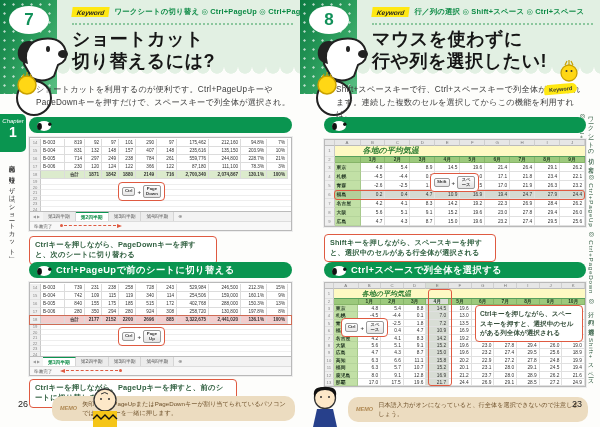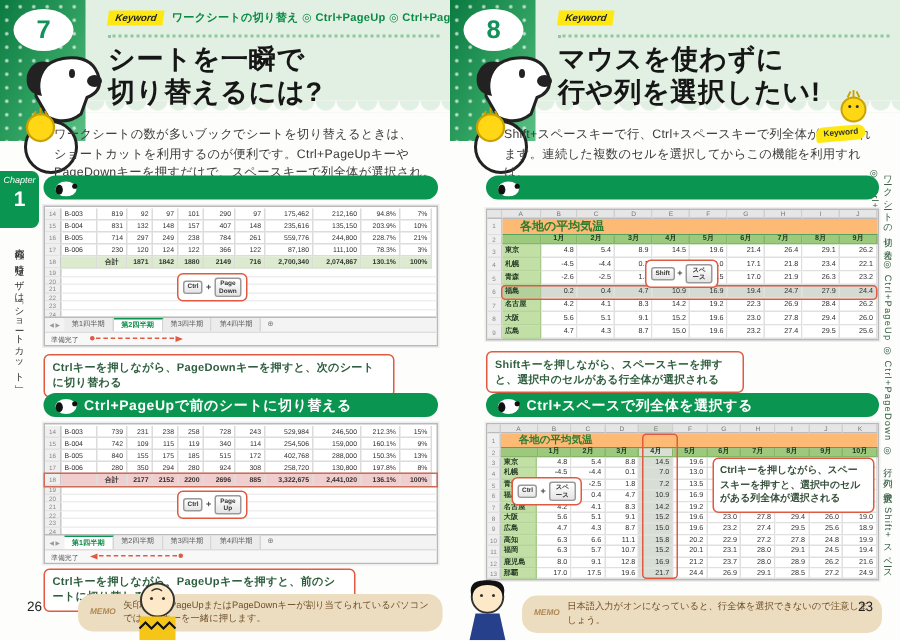--- a/index.html
+++ b/index.html
@@ -52,21 +52,21 @@
   .redarrow{position:absolute;bottom:2.5px;left:30px;width:62px;display:flex;align-items:center;}
   .redarrow .dot{width:3px;height:3px;border-radius:50%;background:#df5a41;}
   .redarrow .line{flex:1;border-top:1.2px dashed #df5a41;margin:0 1px;}
   .redarrow .tri-r{width:0;height:0;border-top:2.6px solid transparent;border-bottom:2.6px solid transparent;border-left:5px solid #df5a41;}
   .redarrow .tri-l{width:0;height:0;border-top:2.6px solid transparent;border-bottom:2.6px solid transparent;border-right:5px solid #df5a41;}
 
   
   .trow{display:flex;}
   .t-rn{background:#efefef;border-right:1px solid #c9c9c9;border-bottom:1px solid #e0e0e0;font-size:4.2px;color:#888;text-align:center;}
   .t-letter{background:#e6e6e6;border-right:1px solid #cfcfcf;border-bottom:1px solid #bbb;font-size:4.4px;color:#777;text-align:center;line-height:6px;}
-  .t-title{background:#fdba74;border-bottom:1.5px solid #57a05e;color:#2e7d32;font-weight:bold;padding-left:12px;overflow:hidden;white-space:nowrap;}
+  .t-title{background:#fef9c3;border-bottom:1.5px solid #57a05e;color:#2e7d32;font-weight:bold;padding-left:28px;overflow:hidden;white-space:nowrap;font-style:italic;}
   .t-month{background:#9cc97c;border-right:1px solid #86b468;border-bottom:1px solid #86b468;font-size:4.8px;font-weight:bold;color:#203a20;text-align:center;}
   .t-city{background:#c2e0a6;border-right:1px solid #a7c98c;border-bottom:1px solid #b5d49b;font-size:4.8px;font-weight:bold;color:#273c27;padding-left:2px;overflow:hidden;white-space:nowrap;}
   .t-val{background:#fff;border-right:1px solid #e0e0e0;border-bottom:1px solid #e0e0e0;font-size:4.8px;color:#333;text-align:right;padding-right:2px;white-space:nowrap;}
   .sel-row .t-val{background:#d5dad2;}
   .sel-row .t-city{background:#b3cf9a;}
   .sel-col{background:#d8ddd5 !important;}
   .overlay-red{position:absolute;border:1.3px solid #df5a41;border-radius:3px;pointer-events:none;}
   .keysbox{position:absolute;display:flex;align-items:center;gap:2px;background:#fff;border:1.1px solid #df5a41;border-radius:4px;padding:2px 3px;z-index:5;}
   .keycap{display:inline-block;background:linear-gradient(#ffffff,#e4e4e4);border:.8px solid #9a9a9a;border-radius:2px;padding:1px 2px;font-size:4.3px;line-height:1.1;font-weight:bold;color:#333;text-align:center;max-width:18px;}
   .plus{font-size:6px;font-weight:bold;color:#444;}
@@ -109,25 +109,24 @@
       <ellipse cx="42" cy="19" rx="2" ry="3" fill="#222"></ellipse>
       <circle cx="21" cy="55" r="9" fill="#ffd715" stroke="#c9a100" stroke-width="1.5"></circle>
       <path d="M16 48 l2 -4 M21 47 l0 -5 M26 48 l-2 -4" stroke="#c9a100" stroke-width="1.2" fill="none"></path>
     </svg>
     <div class="kw-row">
       <span class="kw-badge">Keyword</span>
       <span class="kw-text">ワークシートの切り替え ◎ Ctrl+PageUp ◎ Ctrl+PageDown</span>
     </div>
     <div class="kw-dots"></div>
     <div class="page-title">
-      <div>シートを一瞬で</div>
+      <div>ショートカット</div>
       <div>切り替えるには?</div>
     </div>
     <div class="intro">
-      <div>ワークシートの数が多いブックでシートを切り替えるときは、</div>
       <div>ショートカットを利用するのが便利です。Ctrl+PageUpキーや</div>
       <div>PageDownキーを押すだけで、スペースキーで列全体が選択され。</div>
     </div>
 
     <div class="banner" style="left:29px;top:117px">
       <svg class="bicon" width="18" height="13" viewBox="0 0 18 13">
         <ellipse cx="8" cy="8" rx="7" ry="5" fill="#fff"></ellipse>
           <ellipse cx="3.5" cy="8.5" rx="2.4" ry="3.4" fill="#111"></ellipse>
           <circle cx="13.8" cy="6.2" r="1.7" fill="#111"></circle>
       </svg>
@@ -245,21 +244,21 @@
           </span>
         <span class="xadd">⊕</span>
       </div>
       <div class="xstatus">準備完了</div>
       <div class="redarrow">
         <span class="dot"></span>
           <span class="line"></span>
           <span class="tri-r"></span>
       </div>
     </div>
-    <div class="caption" style="left:29px;top:236px;width:234px">Ctrlキーを押しながら、PageDownキーを押すと、次のシートに切り替わる</div>
+    <div class="caption" style="left:29px;top:236px;width:188px">Ctrlキーを押しながら、PageDownキーを押すと、次のシートに切り替わる</div>
 
     <div class="banner" style="left:29px;top:262px">
       <svg class="bicon" width="18" height="13" viewBox="0 0 18 13">
         <ellipse cx="8" cy="8" rx="7" ry="5" fill="#fff"></ellipse>
           <ellipse cx="3.5" cy="8.5" rx="2.4" ry="3.4" fill="#111"></ellipse>
           <circle cx="13.8" cy="6.2" r="1.7" fill="#111"></circle>
       </svg>
       <span>Ctrl+PageUpで前のシートに切り替える</span>
     </div>
 
@@ -414,20 +413,21 @@
       <ellipse cx="28" cy="68" rx="17" ry="17" fill="#fff" stroke="#222" stroke-width="2"></ellipse>
       <path d="M18 34 Q18 12 36 9 Q56 6 60 22 Q62 31 52 35 L48 46 Q38 54 26 48 Z" fill="#fff" stroke="#222" stroke-width="2"></path>
       <path d="M28 12 Q16 8 12 20 Q10 32 22 34 Q18 22 28 12" fill="#222"></path>
       <ellipse cx="57" cy="24" rx="5" ry="4" fill="#222"></ellipse>
       <ellipse cx="42" cy="19" rx="2" ry="3" fill="#222"></ellipse>
       <circle cx="21" cy="55" r="9" fill="#ffd715" stroke="#c9a100" stroke-width="1.5"></circle>
       <path d="M16 48 l2 -4 M21 47 l0 -5 M26 48 l-2 -4" stroke="#c9a100" stroke-width="1.2" fill="none"></path>
     </svg>
     <div class="kw-row">
       <span class="kw-badge">Keyword</span>
+      <span class="kw-text">行／列の選択 ◎ Shift+スペース ◎ Ctrl+スペース</span>
     </div>
     <div class="kw-dots"></div>
     <div class="page-title">
       <div>マウスを使わずに</div>
       <div>行や列を選択したい!</div>
     </div>
     <div class="intro">
       <div>Shift+スペースキーで行、Ctrl+スペースキーで列全体が選択され</div>
       <div>ます。連続した複数のセルを選択してからこの機能を利用すれば、</div>
       <div>複数の行または列全体の選択を行えます。</div>

